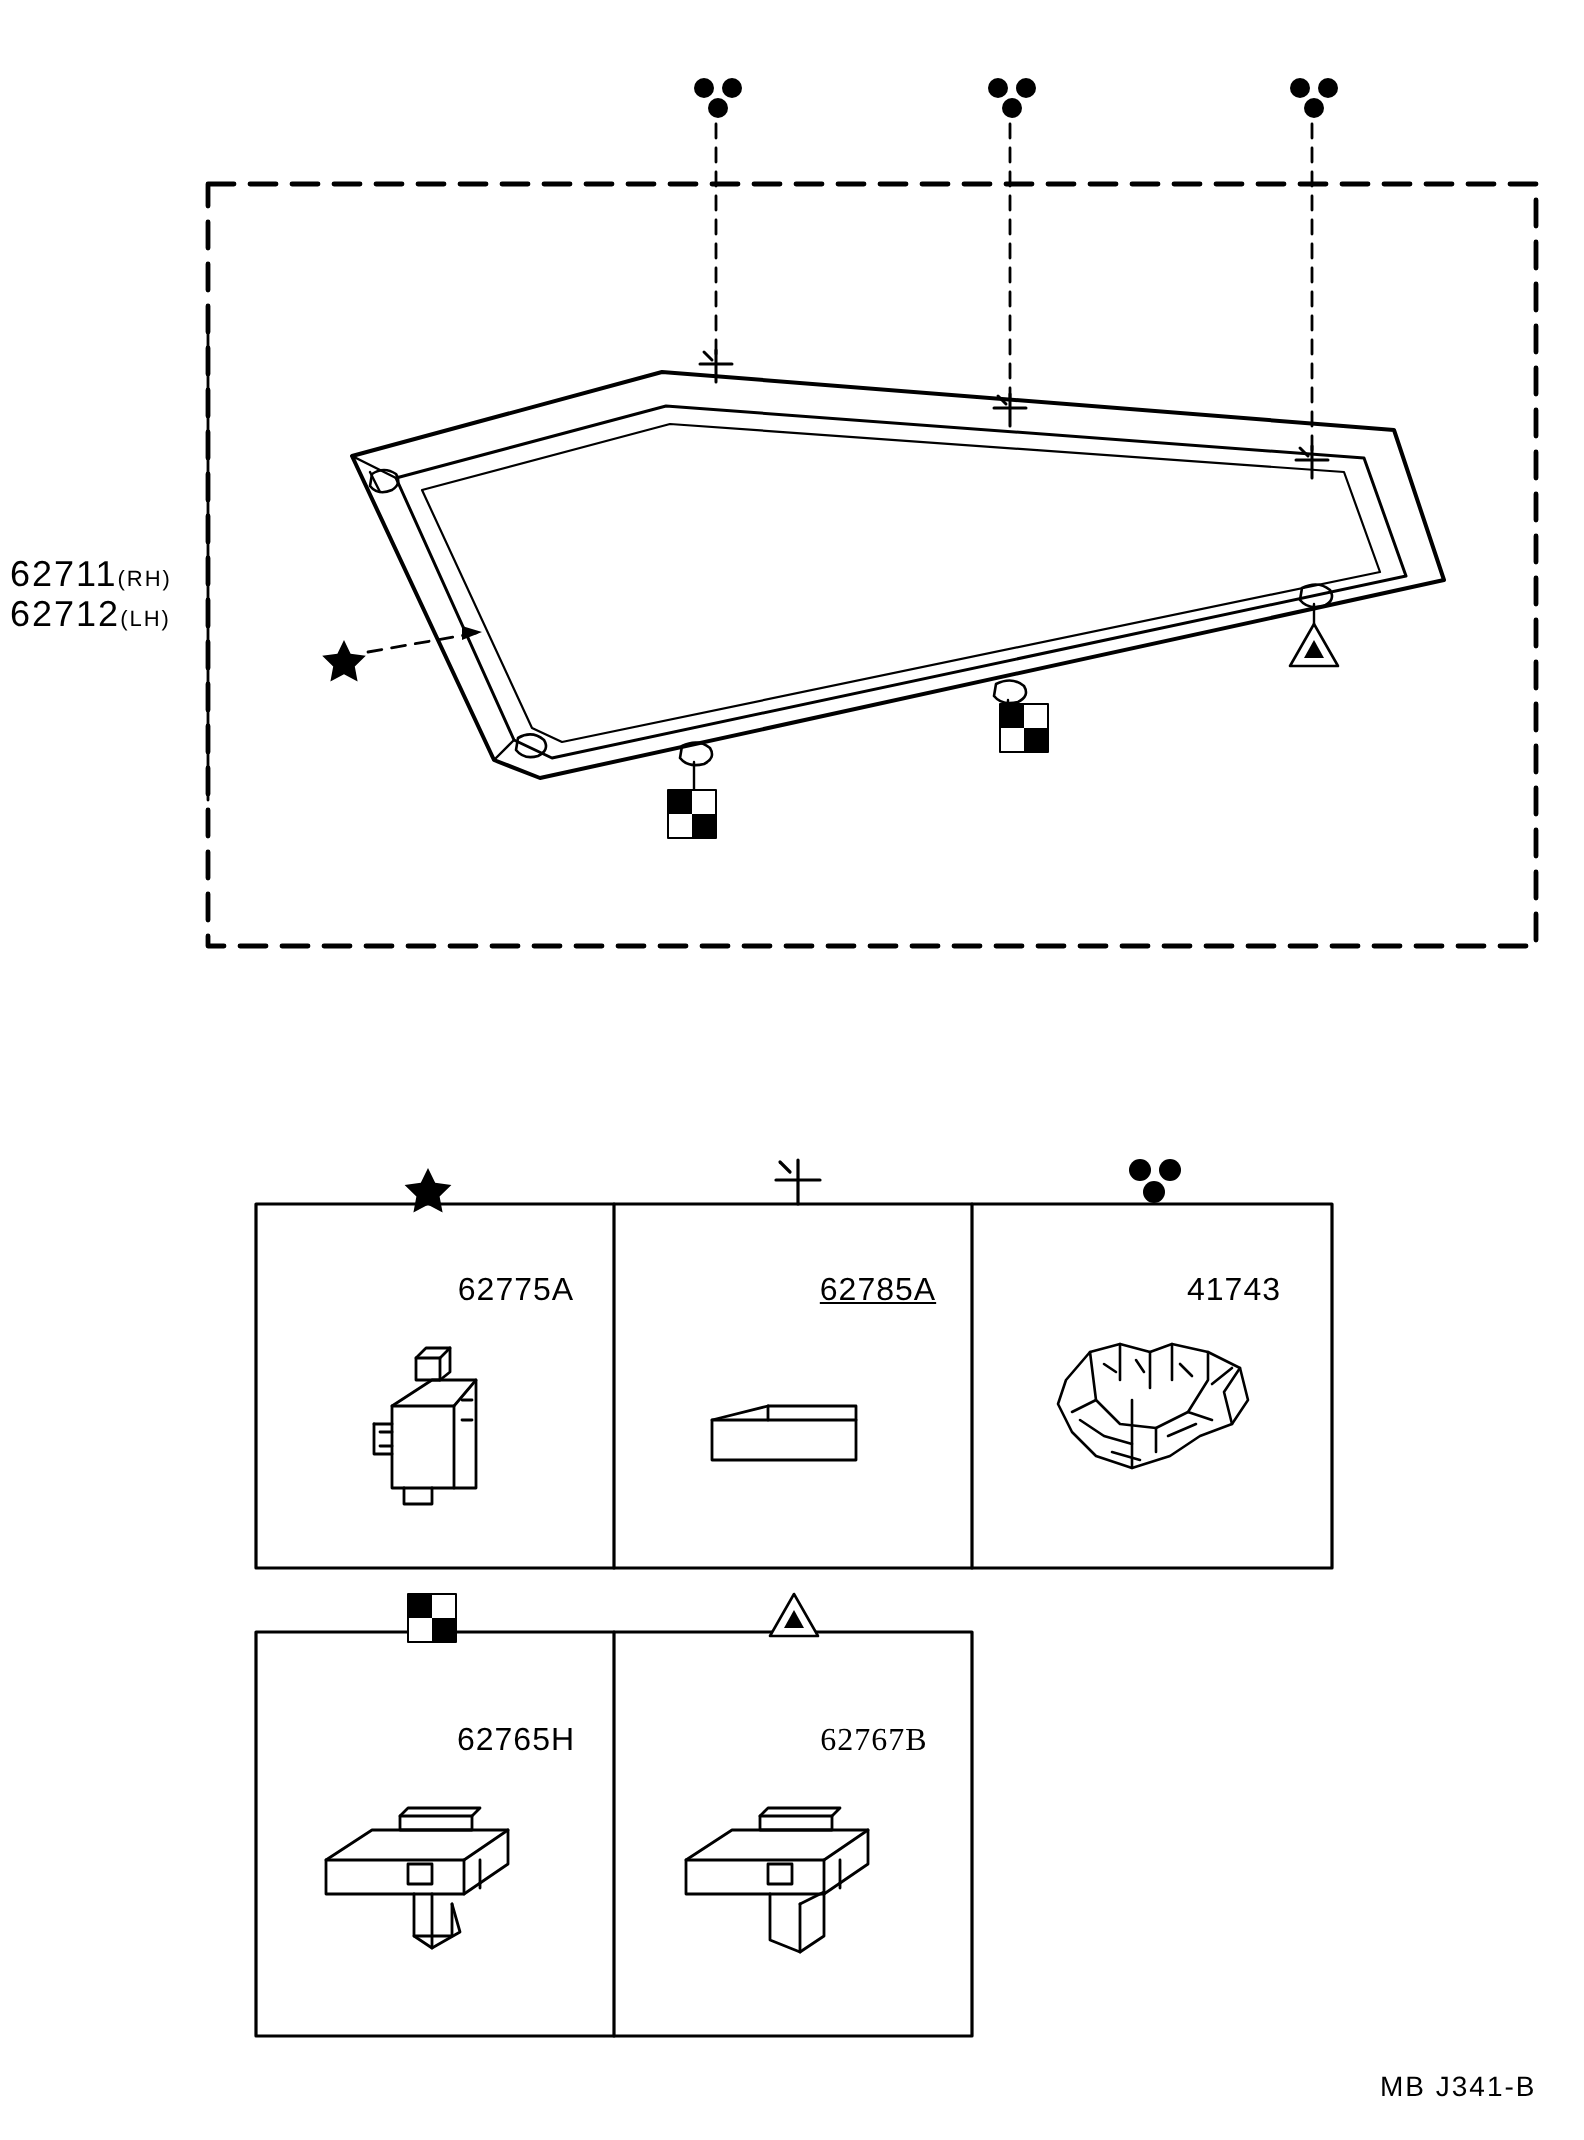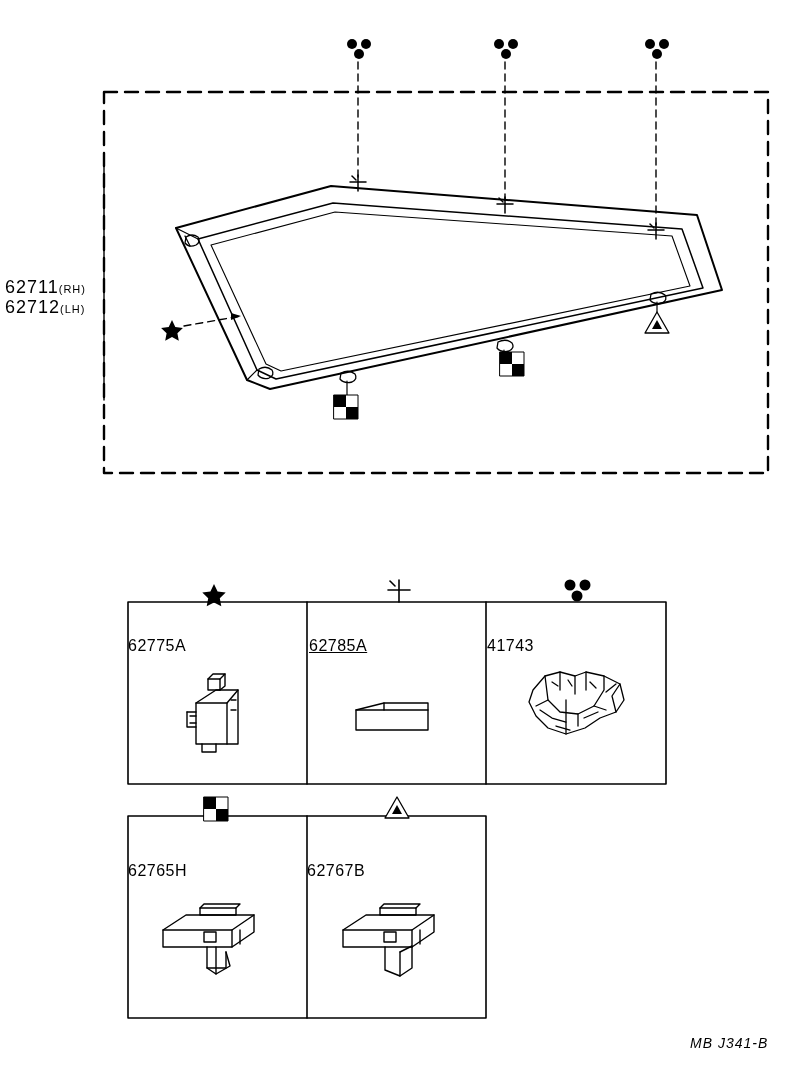--- a/index.html
+++ b/index.html
@@ -36,27 +36,28 @@
   .assy-no {
     font-size: 18px;
     letter-spacing: 1px;
   }
   .assy-suffix {
     font-size: 11px;
   }
   .figcode {
     font-size: 14px;
     letter-spacing: 1px;
-    font-style: italic;
   }
   .legend-cell-label {
     position: absolute;
     font-size: 16px;
     letter-spacing: 0.5px;
+    text-align: center;
     width: 180px;
+    margin-left: 40px;
   }
 </style>
 </head>
 <body>
 
 <div class="page">
 
   <svg class="layer" viewBox="0 0 792 1070">
     <g fill="none" stroke="#000000" stroke-width="1.6" stroke-linecap="round" stroke-linejoin="round">
 
@@ -308,17 +309,17 @@
   </div>
   <div class="lbl assy-no" style="left:5px; top:284px;margin-top:14px;">
     <span>62712</span><span class="assy-suffix">(LH)</span>
   </div>
 
   <div class="legend-cell-label" style="left:128px; top:637px;">62775A</div>
   <div class="legend-cell-label" style="left:309px; top:637px;text-decoration:underline;">62785A</div>
   <div class="legend-cell-label" style="left:487px; top:637px;">41743</div>
 
   <div class="legend-cell-label" style="left:128px; top:862px;">62765H</div>
-  <div class="legend-cell-label" style="left:307px; top:862px;">62767B</div>
+  <div class="legend-cell-label" style="left:307px; top:862px;font-family:Liberation Serif, serif;">62767B</div>
 
   <div class="lbl figcode" style="left:690px; top:1036px;">MB J341-B</div>
 
 </div>
 
 </body></html>

